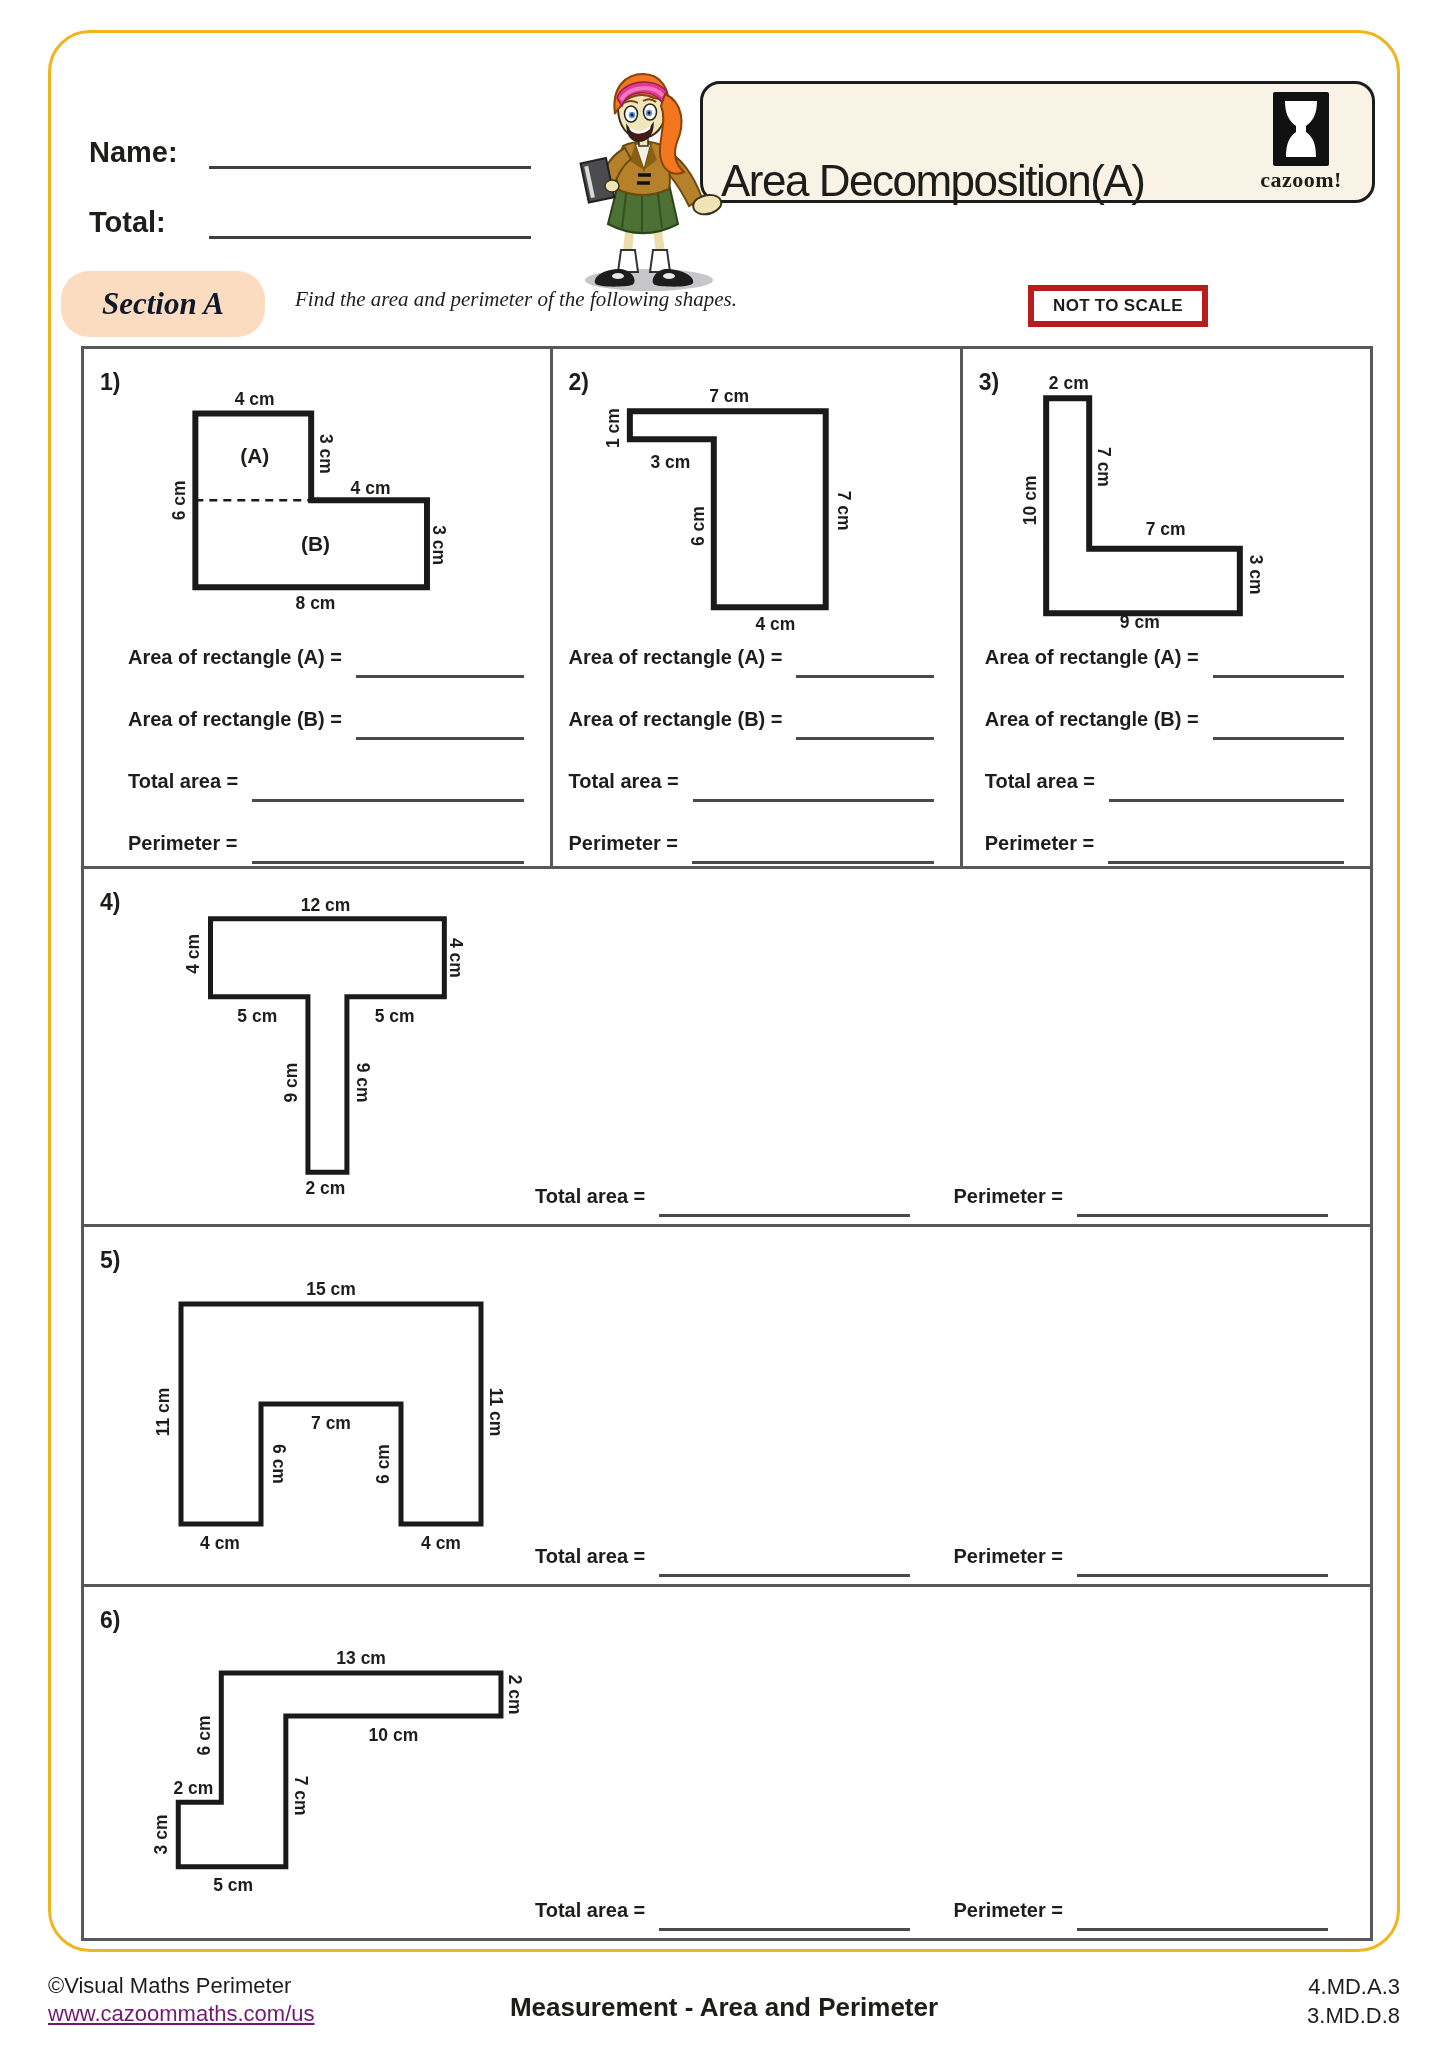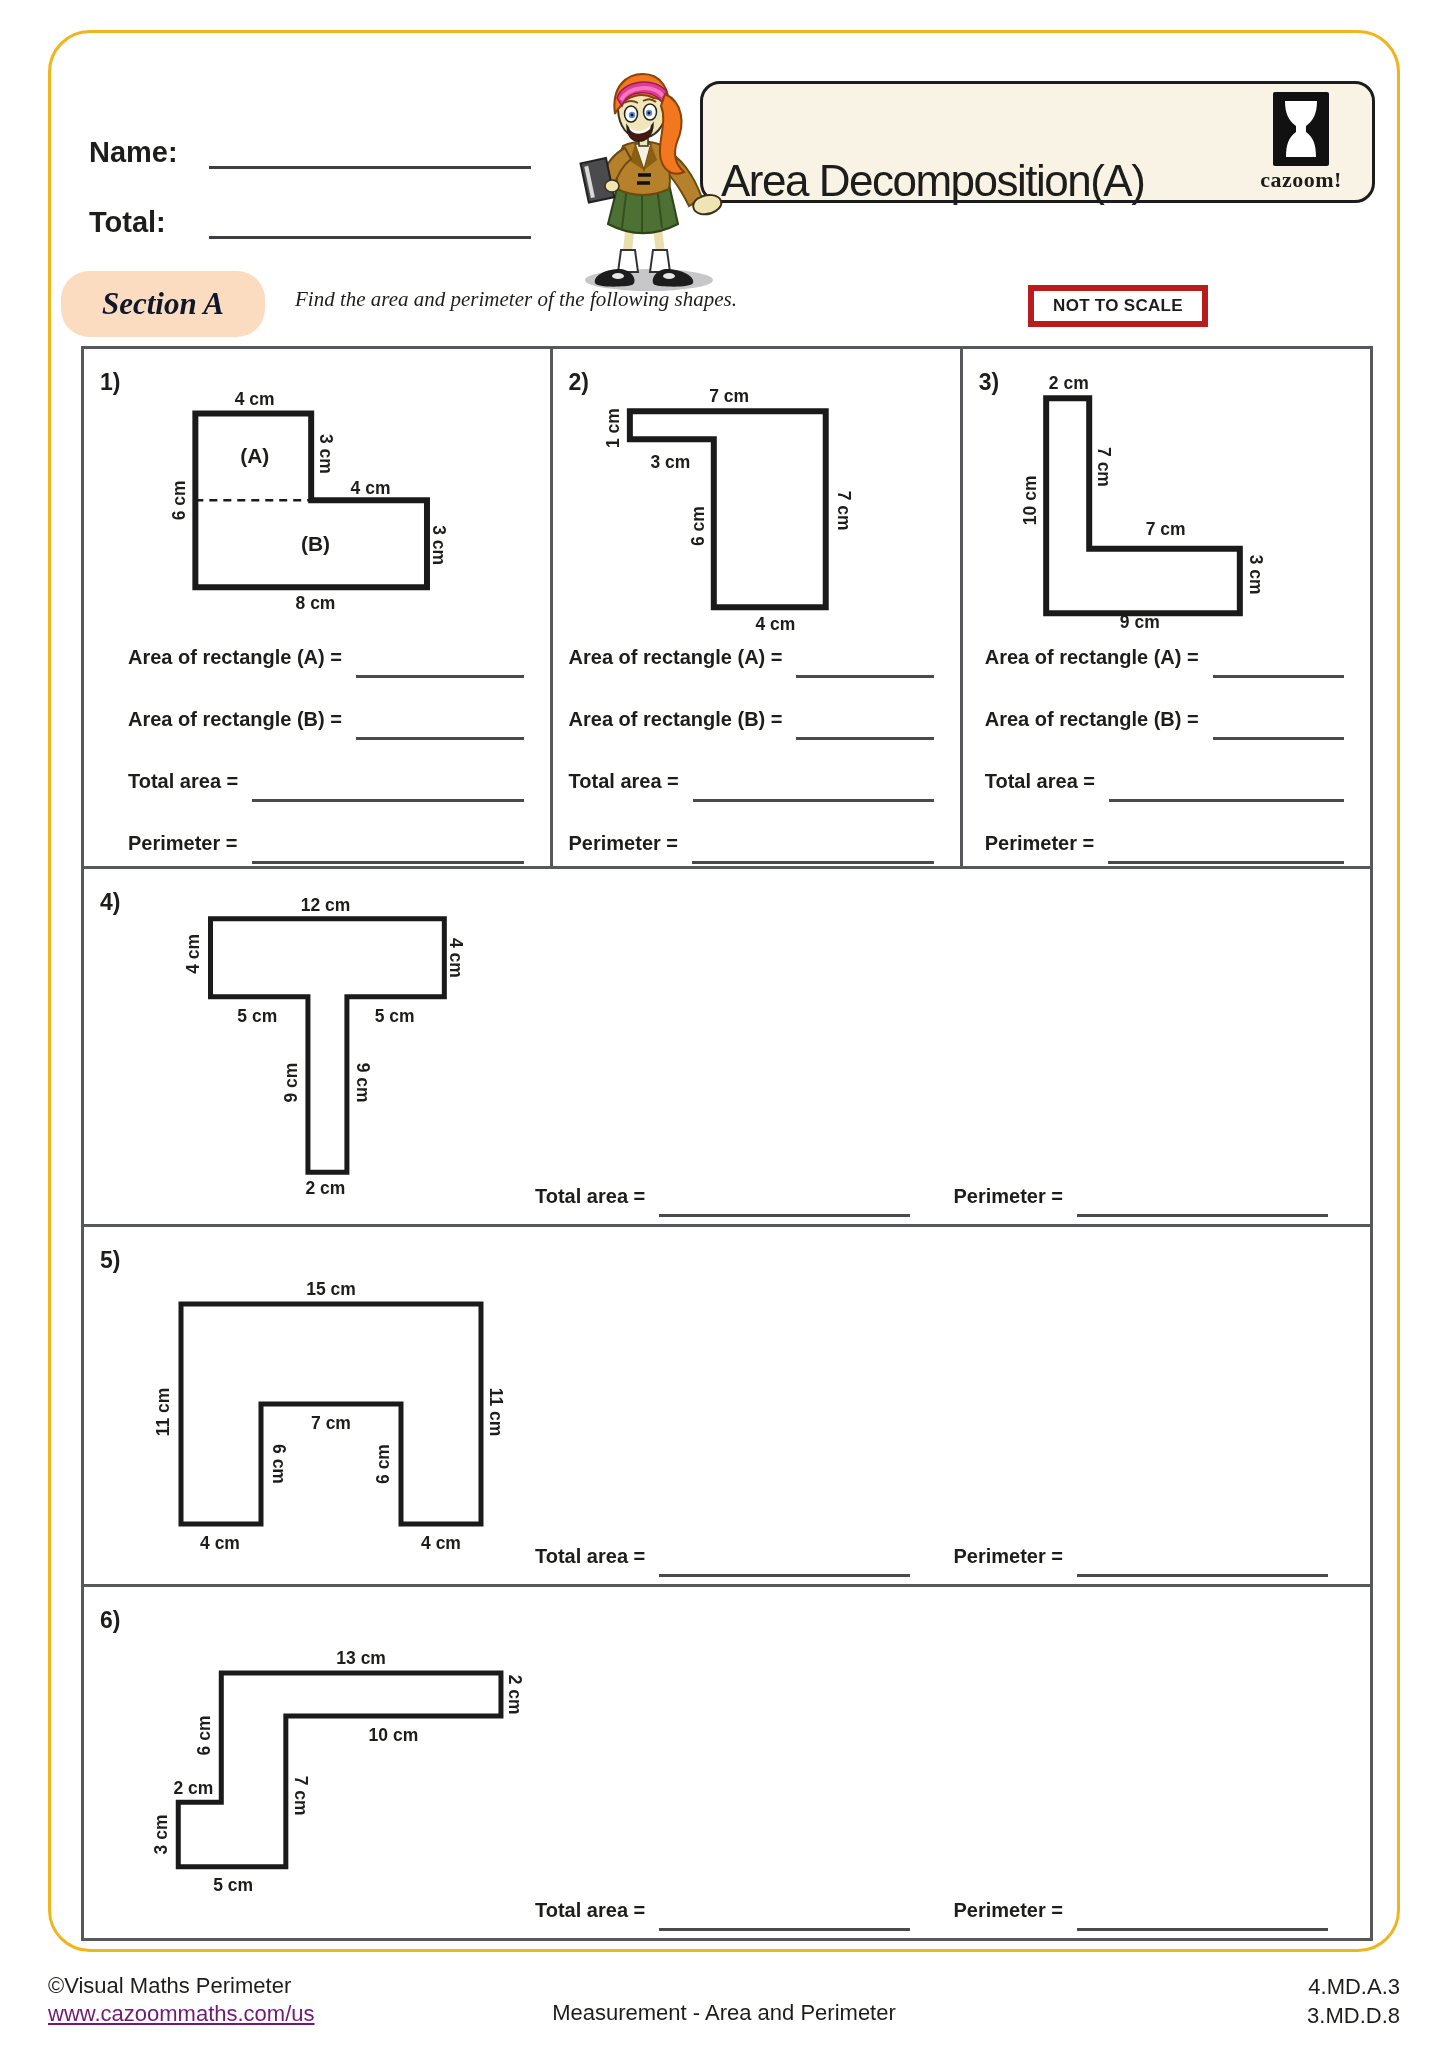--- a/index.html
+++ b/index.html
@@ -51,21 +51,21 @@
   .ans-row{display:flex;align-items:center;height:62px;}
   .ans-label{font-size:20px;font-weight:bold;white-space:nowrap;}
   .ans-blank{flex:1;margin-left:14px;border-bottom:3px solid #4a4a4c;height:30px;transform:translateY(4px);}
   .bottom-answers{position:absolute;left:451px;right:42px;bottom:8px;height:40px;display:flex;gap:44px;}
   .bottom-answers .ans-row{flex:1;height:40px;}
 
   
   .footer{position:absolute;left:48px;top:1972px;width:1352px;display:flex;justify-content:space-between;align-items:flex-start;}
   .foot-left{font-size:22px;line-height:28px;}
   .foot-link{color:#701a75;text-decoration:underline;cursor:pointer;}
-  .foot-center{position:absolute;left:50%;transform:translateX(-50%);margin-top:28px;font-size:22px;}
+  .foot-center{position:absolute;left:50%;transform:translateX(-50%);margin-top:20px;font-size:26px;font-weight:bold;}
   .foot-right{text-align:right;font-size:22px;line-height:29px;}
 </style>
 </head>
 <body>
 
 <div class="frame">
 
   <div class="name-date">
     <div class="nd-row">
       <span class="nd-label">Name:</span>

